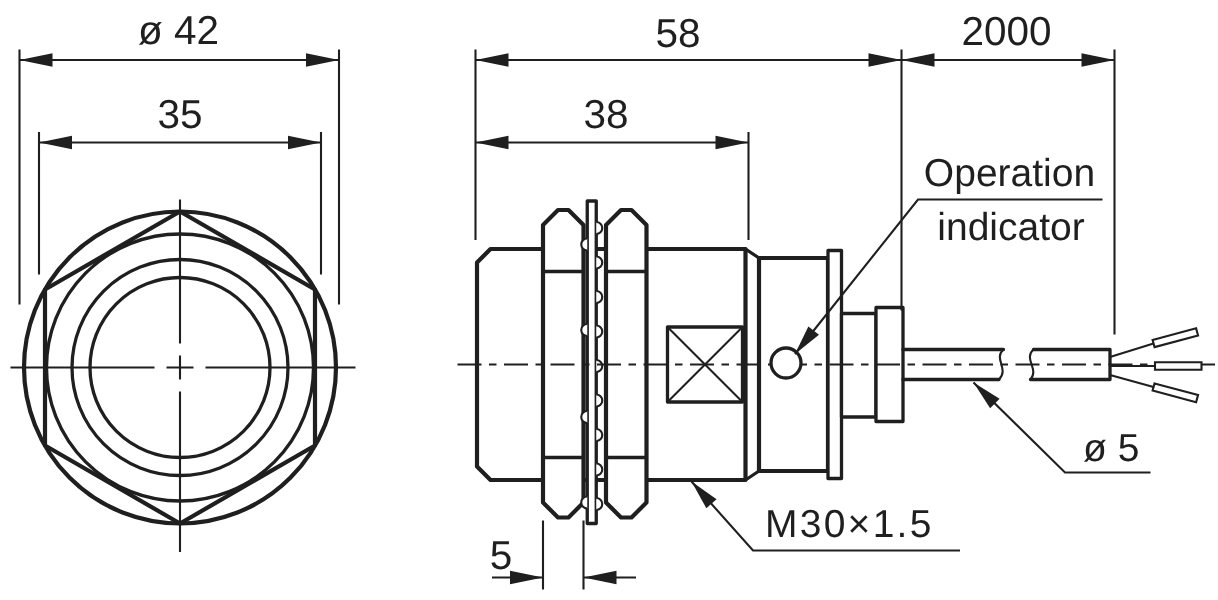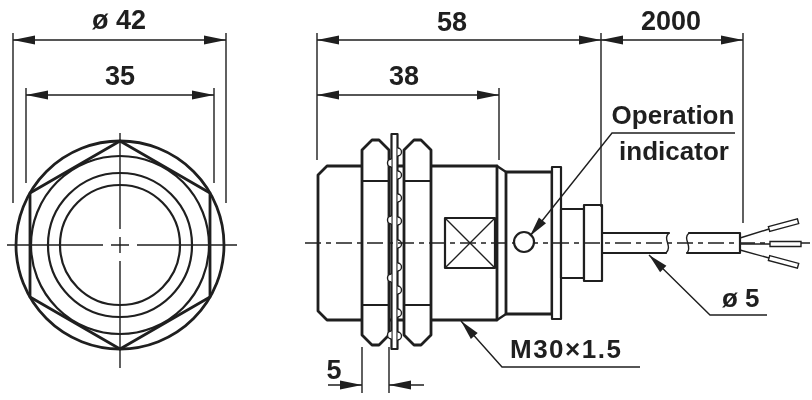--- a/index.html
+++ b/index.html
@@ -1,17 +1,17 @@
 <!DOCTYPE html>
 <html><head>
 <meta charset="utf-8">
 <style>
   html,body{margin:0;padding:0;background:#ffffff;}
   .stage{position:relative;width:812px;height:400px;background:#ffffff;overflow:hidden;
-         font-family:"Liberation Sans", sans-serif;font-weight:bold;}
+         font-family:"Liberation Sans", sans-serif;}
   svg{display:block;}
   text{font-family:"Liberation Sans", sans-serif;fill:#1f1f1f;}
   .dim-text{font-size:27px;}
   .lbl-text{font-size:26px;}
   .thick{stroke:#1f1f1f;stroke-width:2.8;fill:none;stroke-linejoin:round;stroke-linecap:round;}
   .med{stroke:#1f1f1f;stroke-width:2.2;fill:none;stroke-linejoin:round;stroke-linecap:round;}
   .thin{stroke:#1f1f1f;stroke-width:1.4;fill:none;stroke-linecap:butt;}
   .wfill{fill:#ffffff;}
   .arrow{fill:#1f1f1f;stroke:none;}
 </style>

